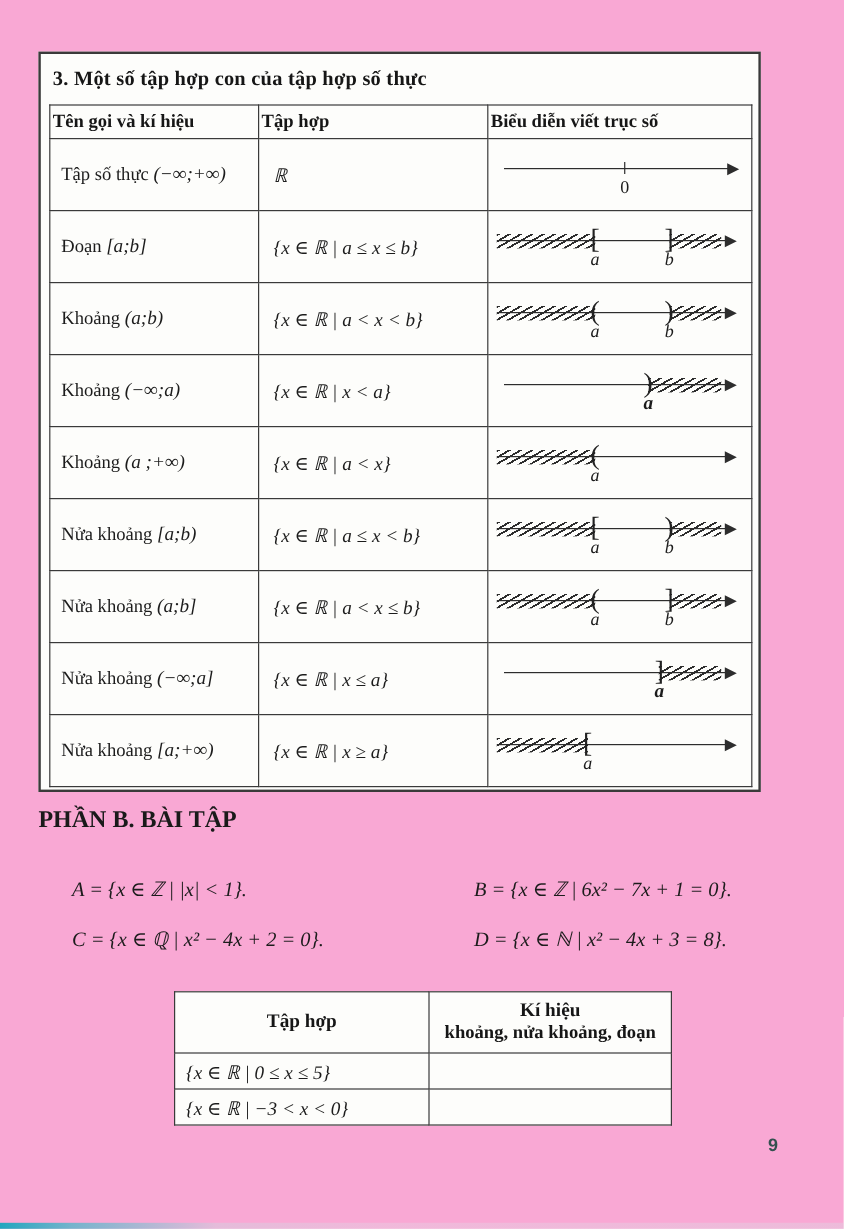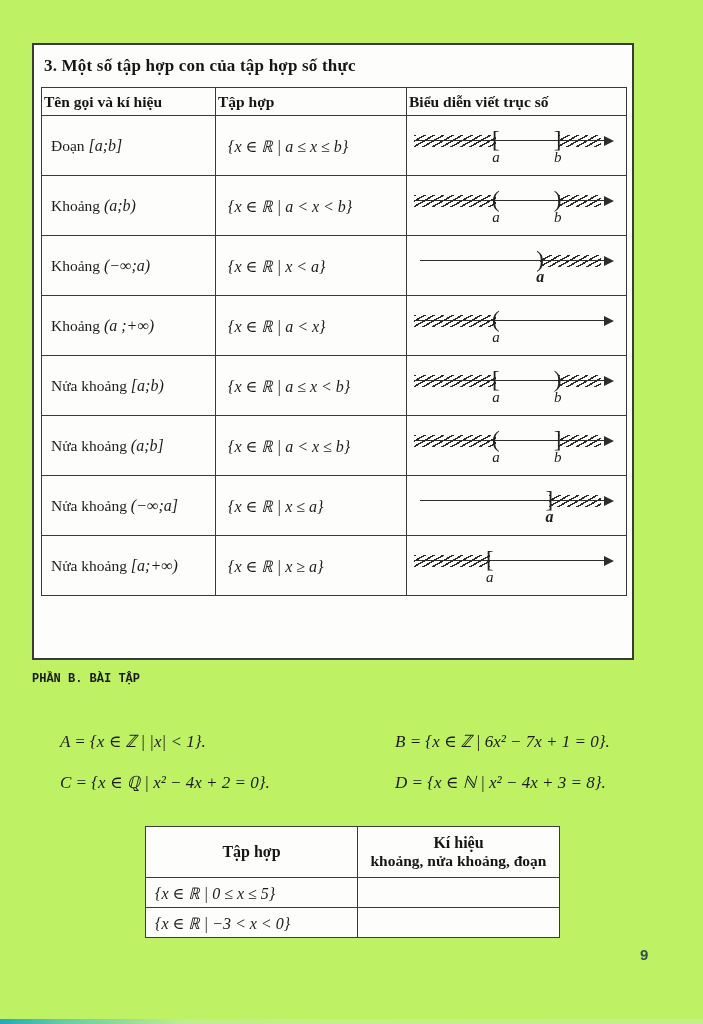--- a/index.html
+++ b/index.html
@@ -4,21 +4,21 @@
 <style>
   * { box-sizing: border-box; margin: 0; padding: 0; }
   html, body { width: 703px; height: 1024px; }
   body {
     background: #fbfbf8;
     font-family: "Liberation Serif", "DejaVu Serif", serif;
     color: #222;
     position: relative;
     overflow: hidden;
   }
-  .page { position: absolute; inset: 0; background: #bef264; padding-left: 40px; }
+  .page { position: absolute; inset: 0; background: #f9a8d4; padding-left: 40px; }
 
   
   .theory-box {
     position: absolute; left: 32px; top: 43px;
     width: 602px; height: 617px;
     border: 2px solid #3a3a3a; background: #fdfdfb;
   }
   .theory-title {
     margin: 11px 0 0 10px;
     font-weight: bold; font-size: 17px; color: #161616;
@@ -59,22 +59,22 @@
   .nl-tick { position: absolute; top: 9px; width: 1.8px; height: 10px; background: #2d2d2d; transform: translateX(-50%); }
   .nl-label {
     position: absolute; top: 23px; transform: translateX(-50%);
     font-style: italic; font-size: 15px; line-height: 16px; color: #1c1c1c;
   }
   .nl-label.b { font-weight: bold; font-size: 16px; }
 
   
   .section-title {
     position: absolute; left: 32px; top: 672px;
-    font-family: Liberation Mono, monospace;
-    font-size: 12px; font-weight: bold; color: #1a1a1a;
+    font-family: Liberation Serif, serif;
+    font-size: 20px; font-weight: bold; color: #1a1a1a;
   }
   .ex-line { position: absolute; left: 32px; width: 650px; font-size: 16.5px; color: #1c1c1c; }
   .ex1-line { top: 701px; }
   .ex2-line { top: 799px; }
   .ex-label { font-weight: bold; }
   .eq-grid {
     position: absolute; left: 60px; top: 729px; width: 570px;
     display: grid; grid-template-columns: 335px auto; row-gap: 18px;
     font-size: 17px; font-style: italic; color: #1c1c1c;
   }
@@ -117,20 +117,32 @@
           <col style="width:220px">
       </colgroup>
       <thead>
         <tr>
           <th>Tên gọi và kí hiệu</th>
           <th>Tập hợp</th>
           <th>Biểu diễn viết trục số</th>
         </tr>
       </thead>
       <tbody id="sets-body">
+          <tr>
+            <td class="name"><span>Tập số thực </span><span class="sym">(−∞;+∞)</span></td>
+            <td class="set">ℝ</td>
+            <td class="viz">
+              <div class="numline">
+                <div class="nl-line" style="left: 6.18px; width: 187.46px;"></div>
+                <div class="nl-arrow" style="left: 192.64px;"></div>
+                <div class="nl-tick" style="left: 107.12px;"></div>
+                <span class="nl-label" style="font-style: normal; left: 107.12px;">0</span>
+              </div>
+            </td>
+          </tr>
           <tr>
             <td class="name"><span>Đoạn </span><span class="sym">[a;b]</span></td>
             <td class="set">{x ∈ ℝ | a ≤ x ≤ b}</td>
             <td class="viz">
               <div class="numline">
                 <div class="nl-line" style="left: 0px; width: 191.58px;"></div>
                 <div class="nl-hatch" style="left: 0px; width: 82.4px;"></div>
                 <div class="nl-hatch" style="left: 144.2px; width: 43.26px;"></div>
                 <div class="nl-arrow" style="left: 190.58px;"></div>
                 <span class="nl-glyph" style="left: 82.4px;">[</span>

